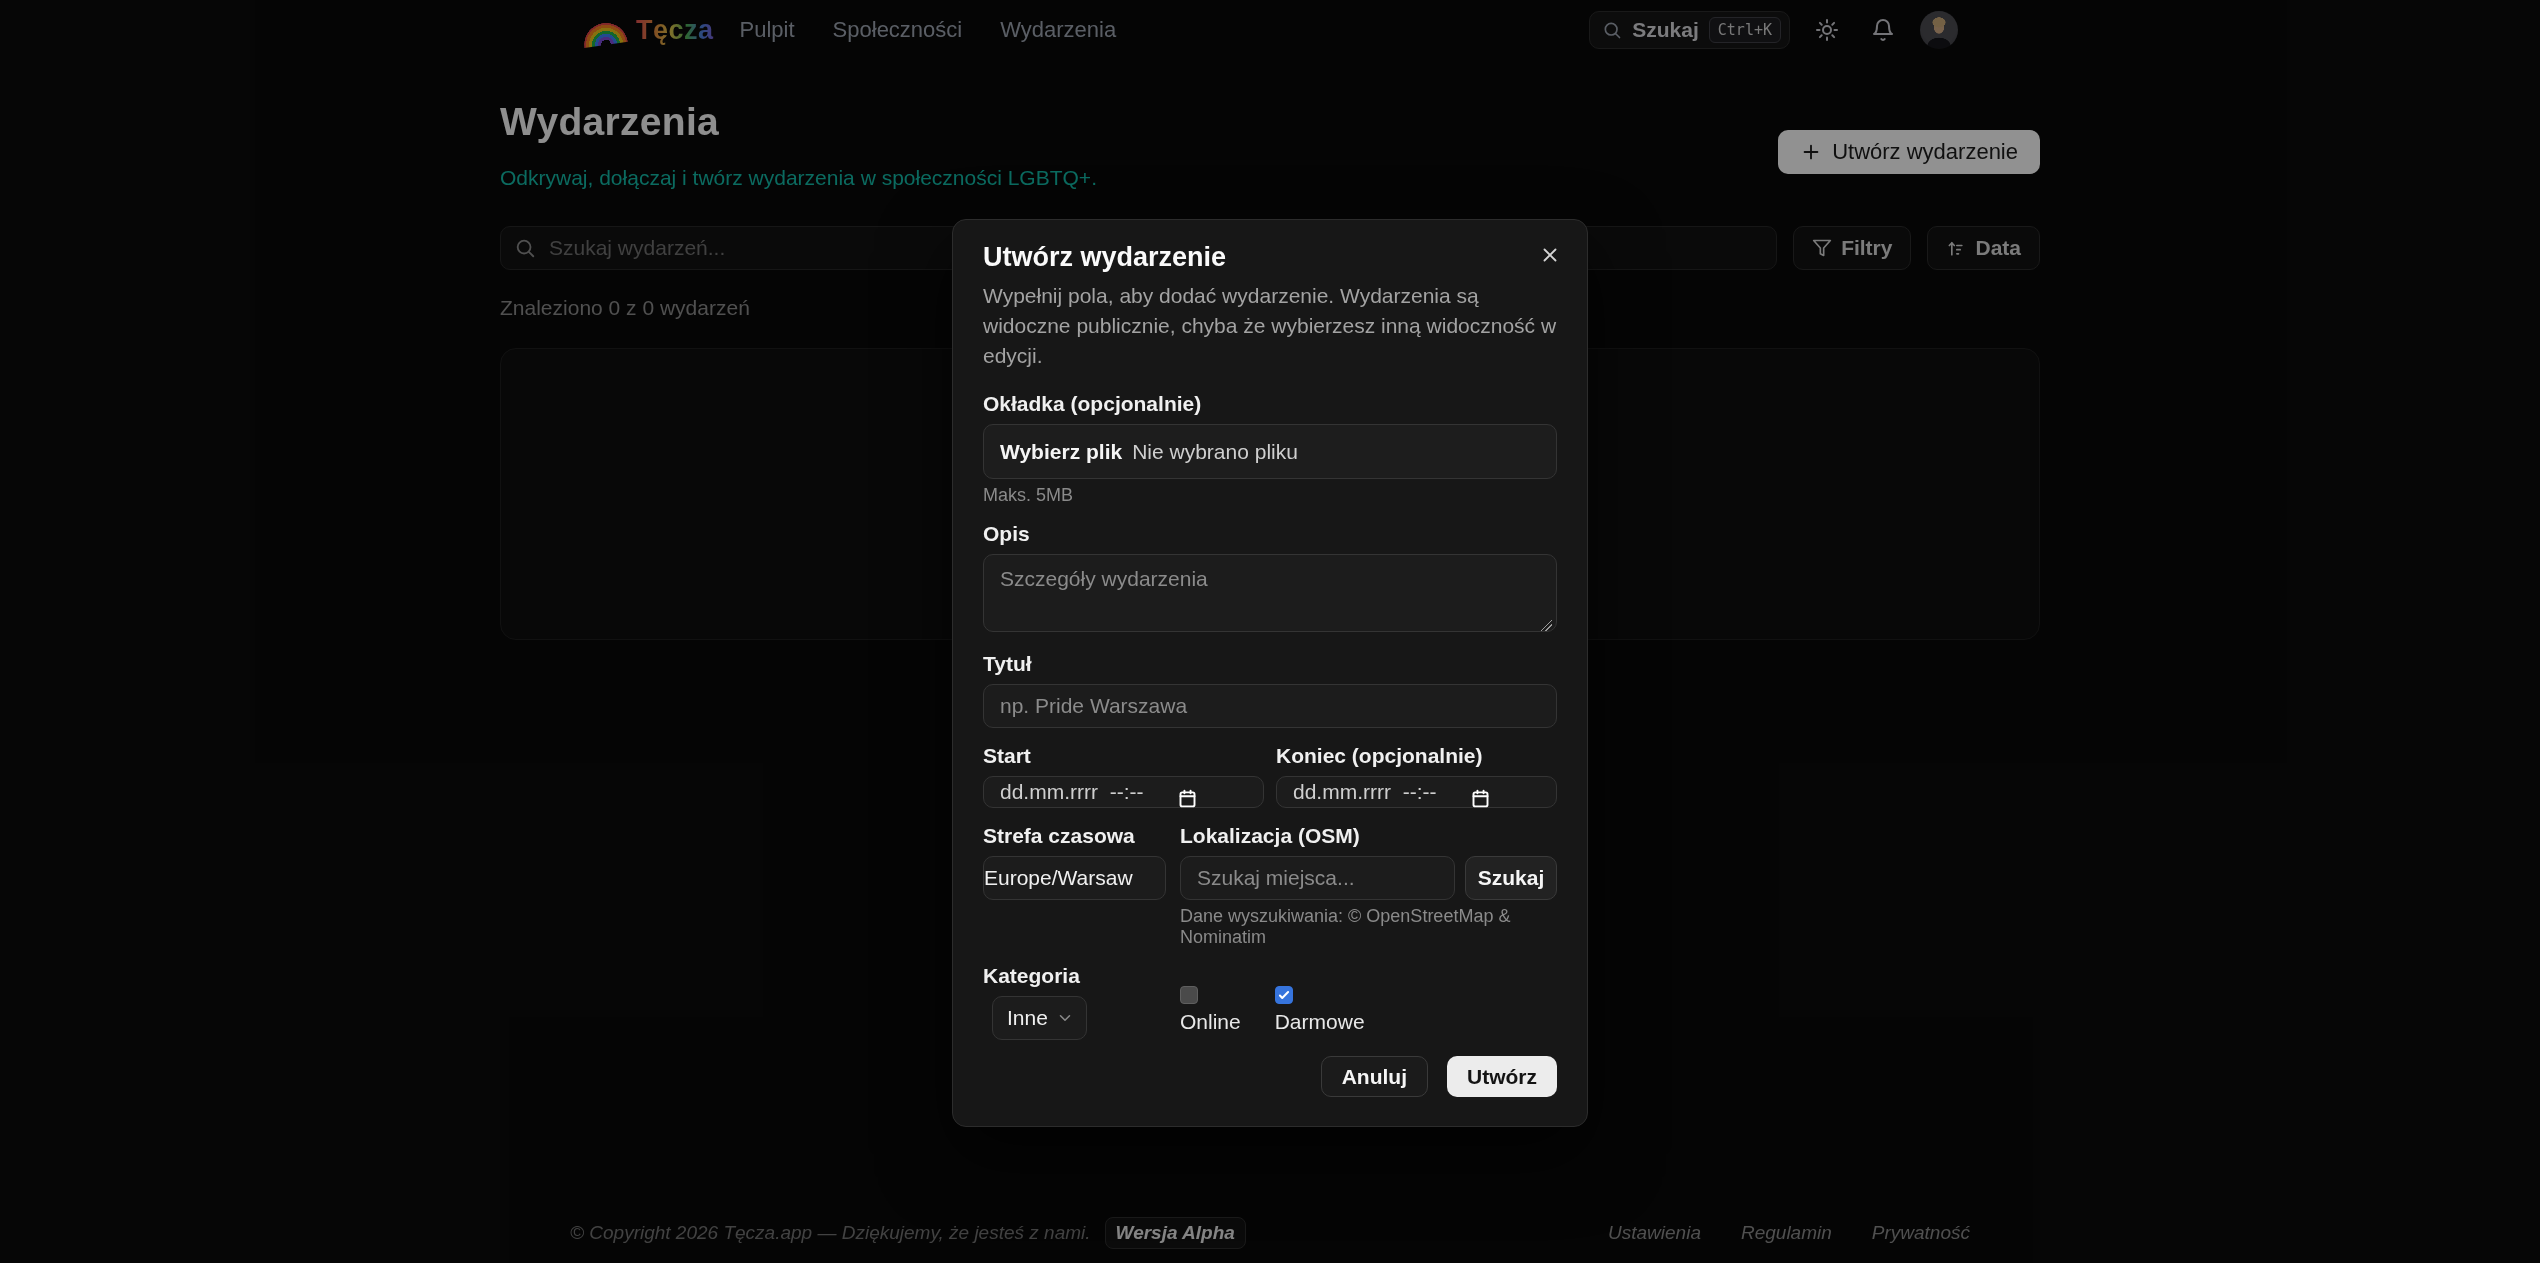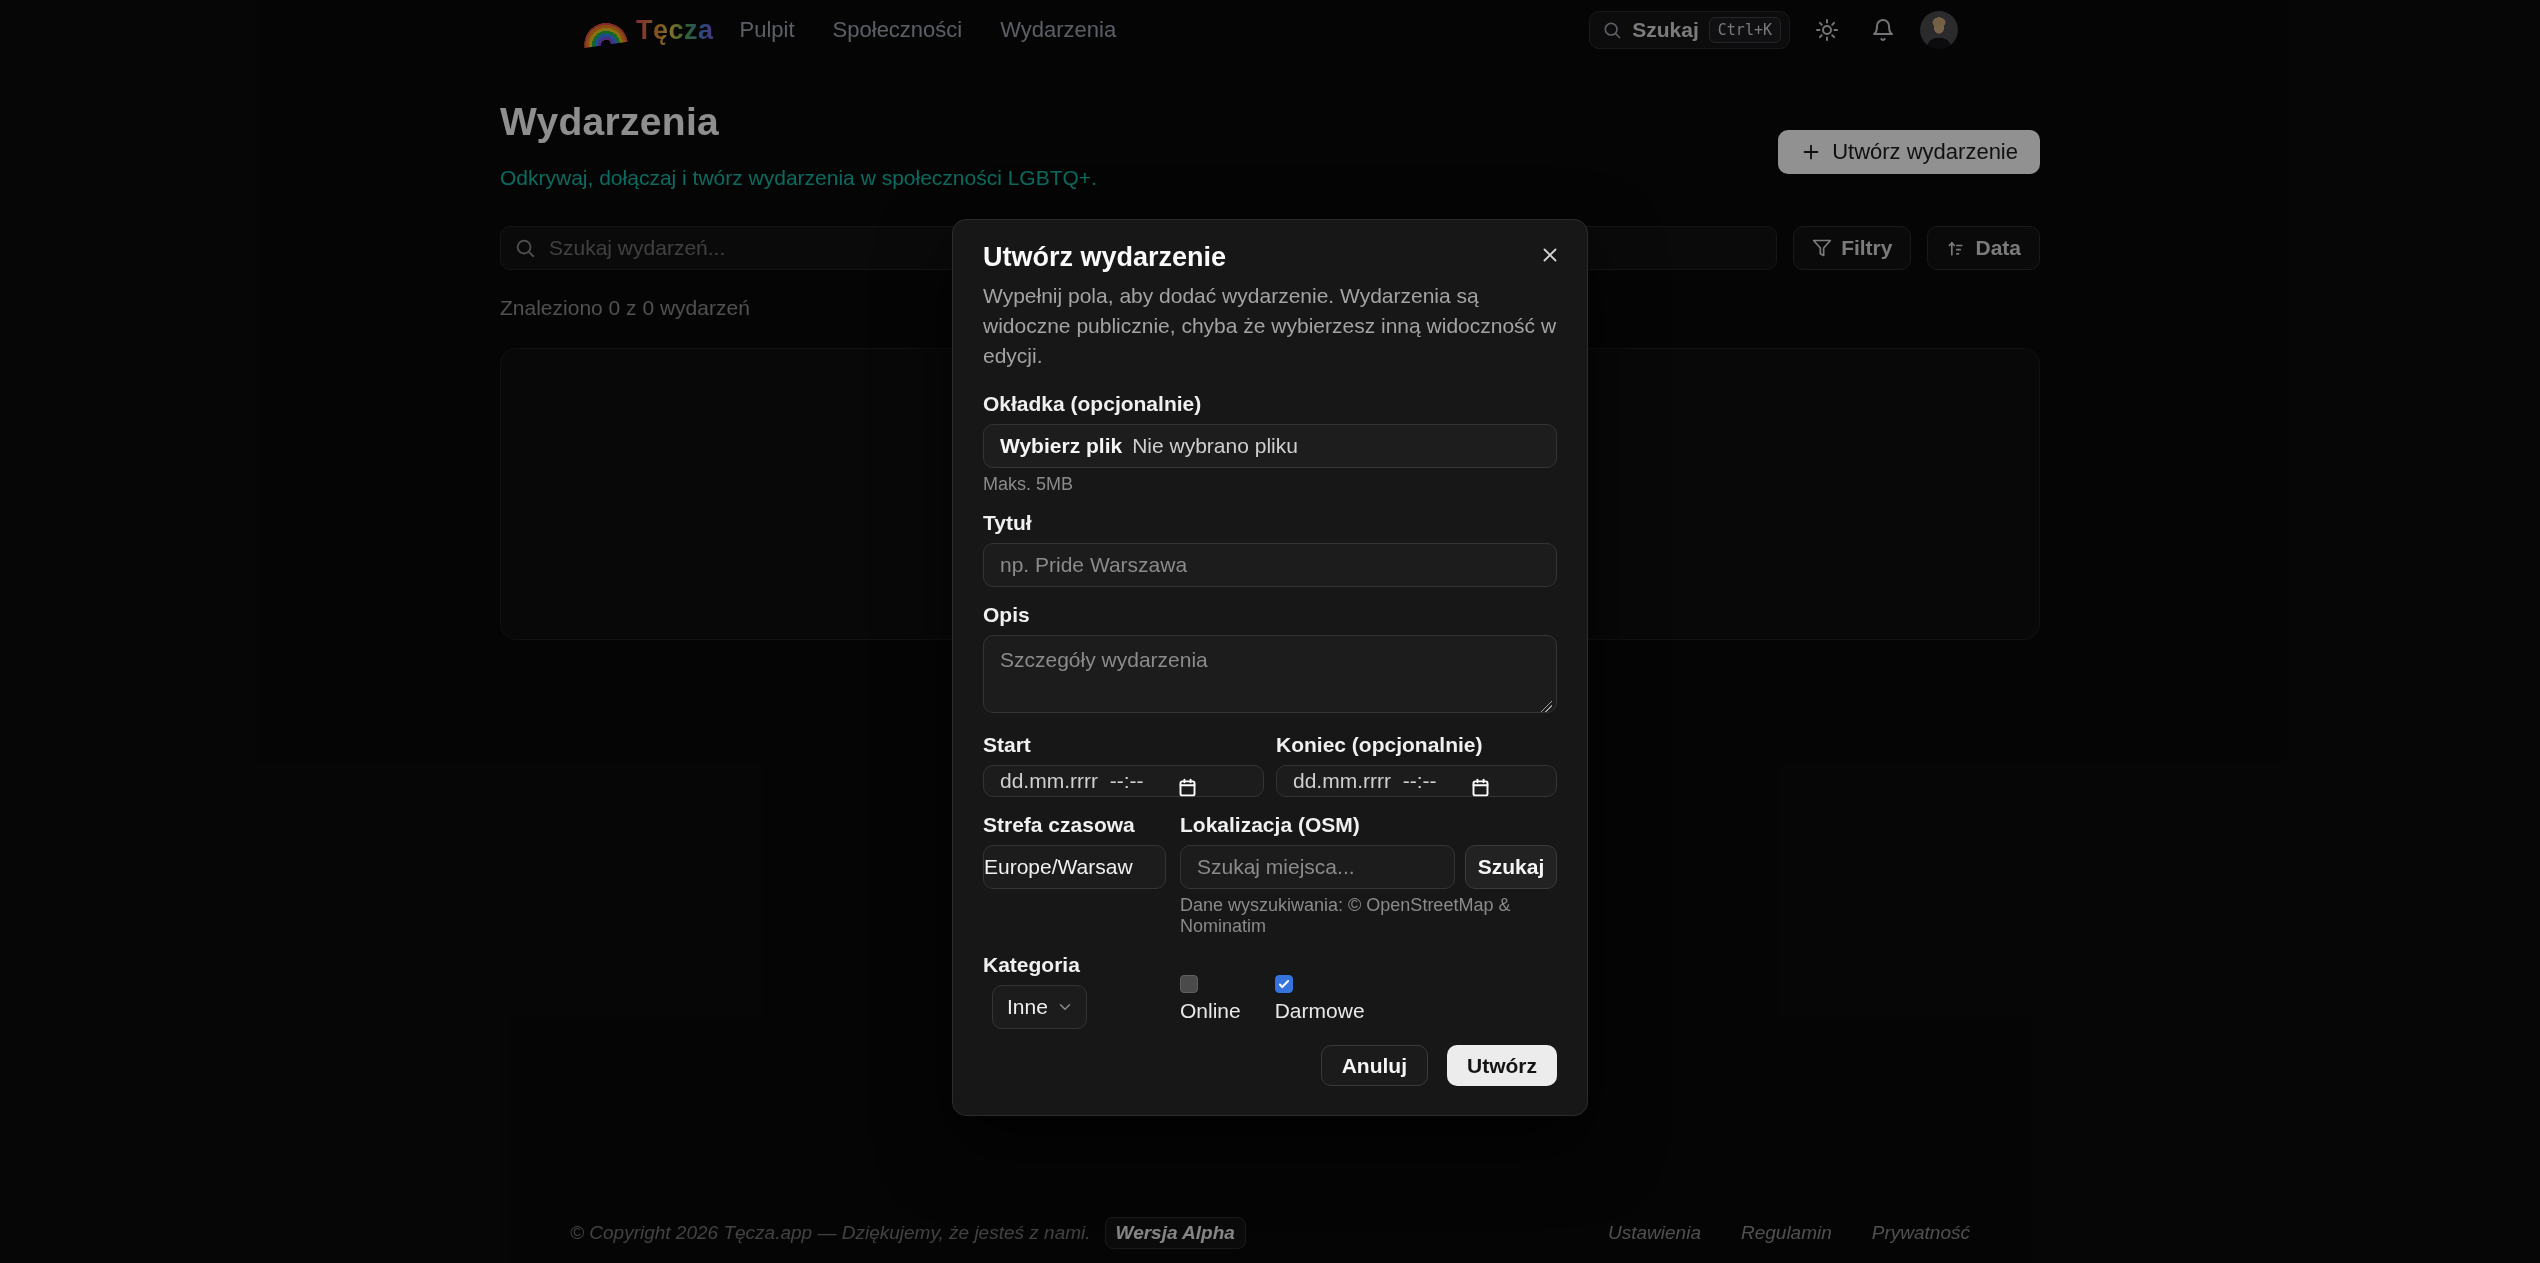--- a/index.html
+++ b/index.html
@@ -78,21 +78,21 @@
   .modal-desc { margin-top:8px; font-size:21px; line-height:1.42; color:#a3a3a3; }
   .modal-close { position:absolute; top:20px; right:22px; width:30px; height:30px;
      display:flex; align-items:center; justify-content:center; color:#d4d4d4;
      background:none; border:none; cursor:pointer; }
 
   .form { margin-top:22px; }
   .group { margin-bottom:16px; }
   .field-label { display:block; font-size:21px; font-weight:bold; color:#f0f0f0; margin-bottom:8px; }
   .hint { margin-top:6px; font-size:18px; color:#8a8a8a; }
 
-  .file-box { height:44px; width:100%; background:#1d1d1d; border:1px solid #343434;
+  .file-box { height:55px; width:100%; background:#1d1d1d; border:1px solid #343434;
      border-radius:10px; display:flex; align-items:center; gap:10px; padding:0 16px; cursor:pointer; }
   .file-btn-label { font-size:21px; font-weight:bold; color:#f5f5f5; }
   .file-status { font-size:21px; color:#cfcfcf; }
 
   .text-input { width:100%; height:44px; background:#1c1c1c; border:1px solid #343434;
      border-radius:10px; color:#e8e8e8; font-size:21px; font-family:inherit; padding:0 16px; }
   .text-input::placeholder, .textarea::placeholder { color:#8b8b8b; }
   .textarea { width:100%; height:78px; background:#1c1c1c; border:1px solid #343434;
      border-radius:10px; color:#e8e8e8; font-size:21px; font-family:inherit;
      padding:12px 16px; resize:none; }
@@ -275,30 +275,30 @@
     <div class="group">
       <label class="field-label">Okładka (opcjonalnie)</label>
       <div class="file-box">
         <span class="file-btn-label">Wybierz plik</span>
         <span class="file-status">Nie wybrano pliku</span>
       </div>
       <div class="hint">Maks. 5MB</div>
     </div>
 
     <div class="group">
-      <label class="field-label">Tytuł</label>
-      <input class="text-input" placeholder="np. Pride Warszawa" style="">
-    </div>
-
-    <div class="group">
       <label class="field-label">Opis</label>
       <div class="textarea-wrap">
         <textarea class="textarea" placeholder="Szczegóły wydarzenia" style=""></textarea>
         <span class="resize-grip"></span>
       </div>
+    </div>
+
+    <div class="group">
+      <label class="field-label">Tytuł</label>
+      <input class="text-input" placeholder="np. Pride Warszawa" style="">
     </div>
 
     <div class="group row-dt">
       <div>
         <label class="field-label">Start</label>
         <div class="dt-input">
           <span class="dt-text">dd.mm.rrrr  --:--</span>
           <span class="dt-cal">
             <svg width="21" height="21" viewBox="0 0 24 24" fill="none" stroke="currentColor" stroke-width="2.2" stroke-linecap="round">
                 <rect x="4" y="5" width="16" height="16" rx="2"></rect>

